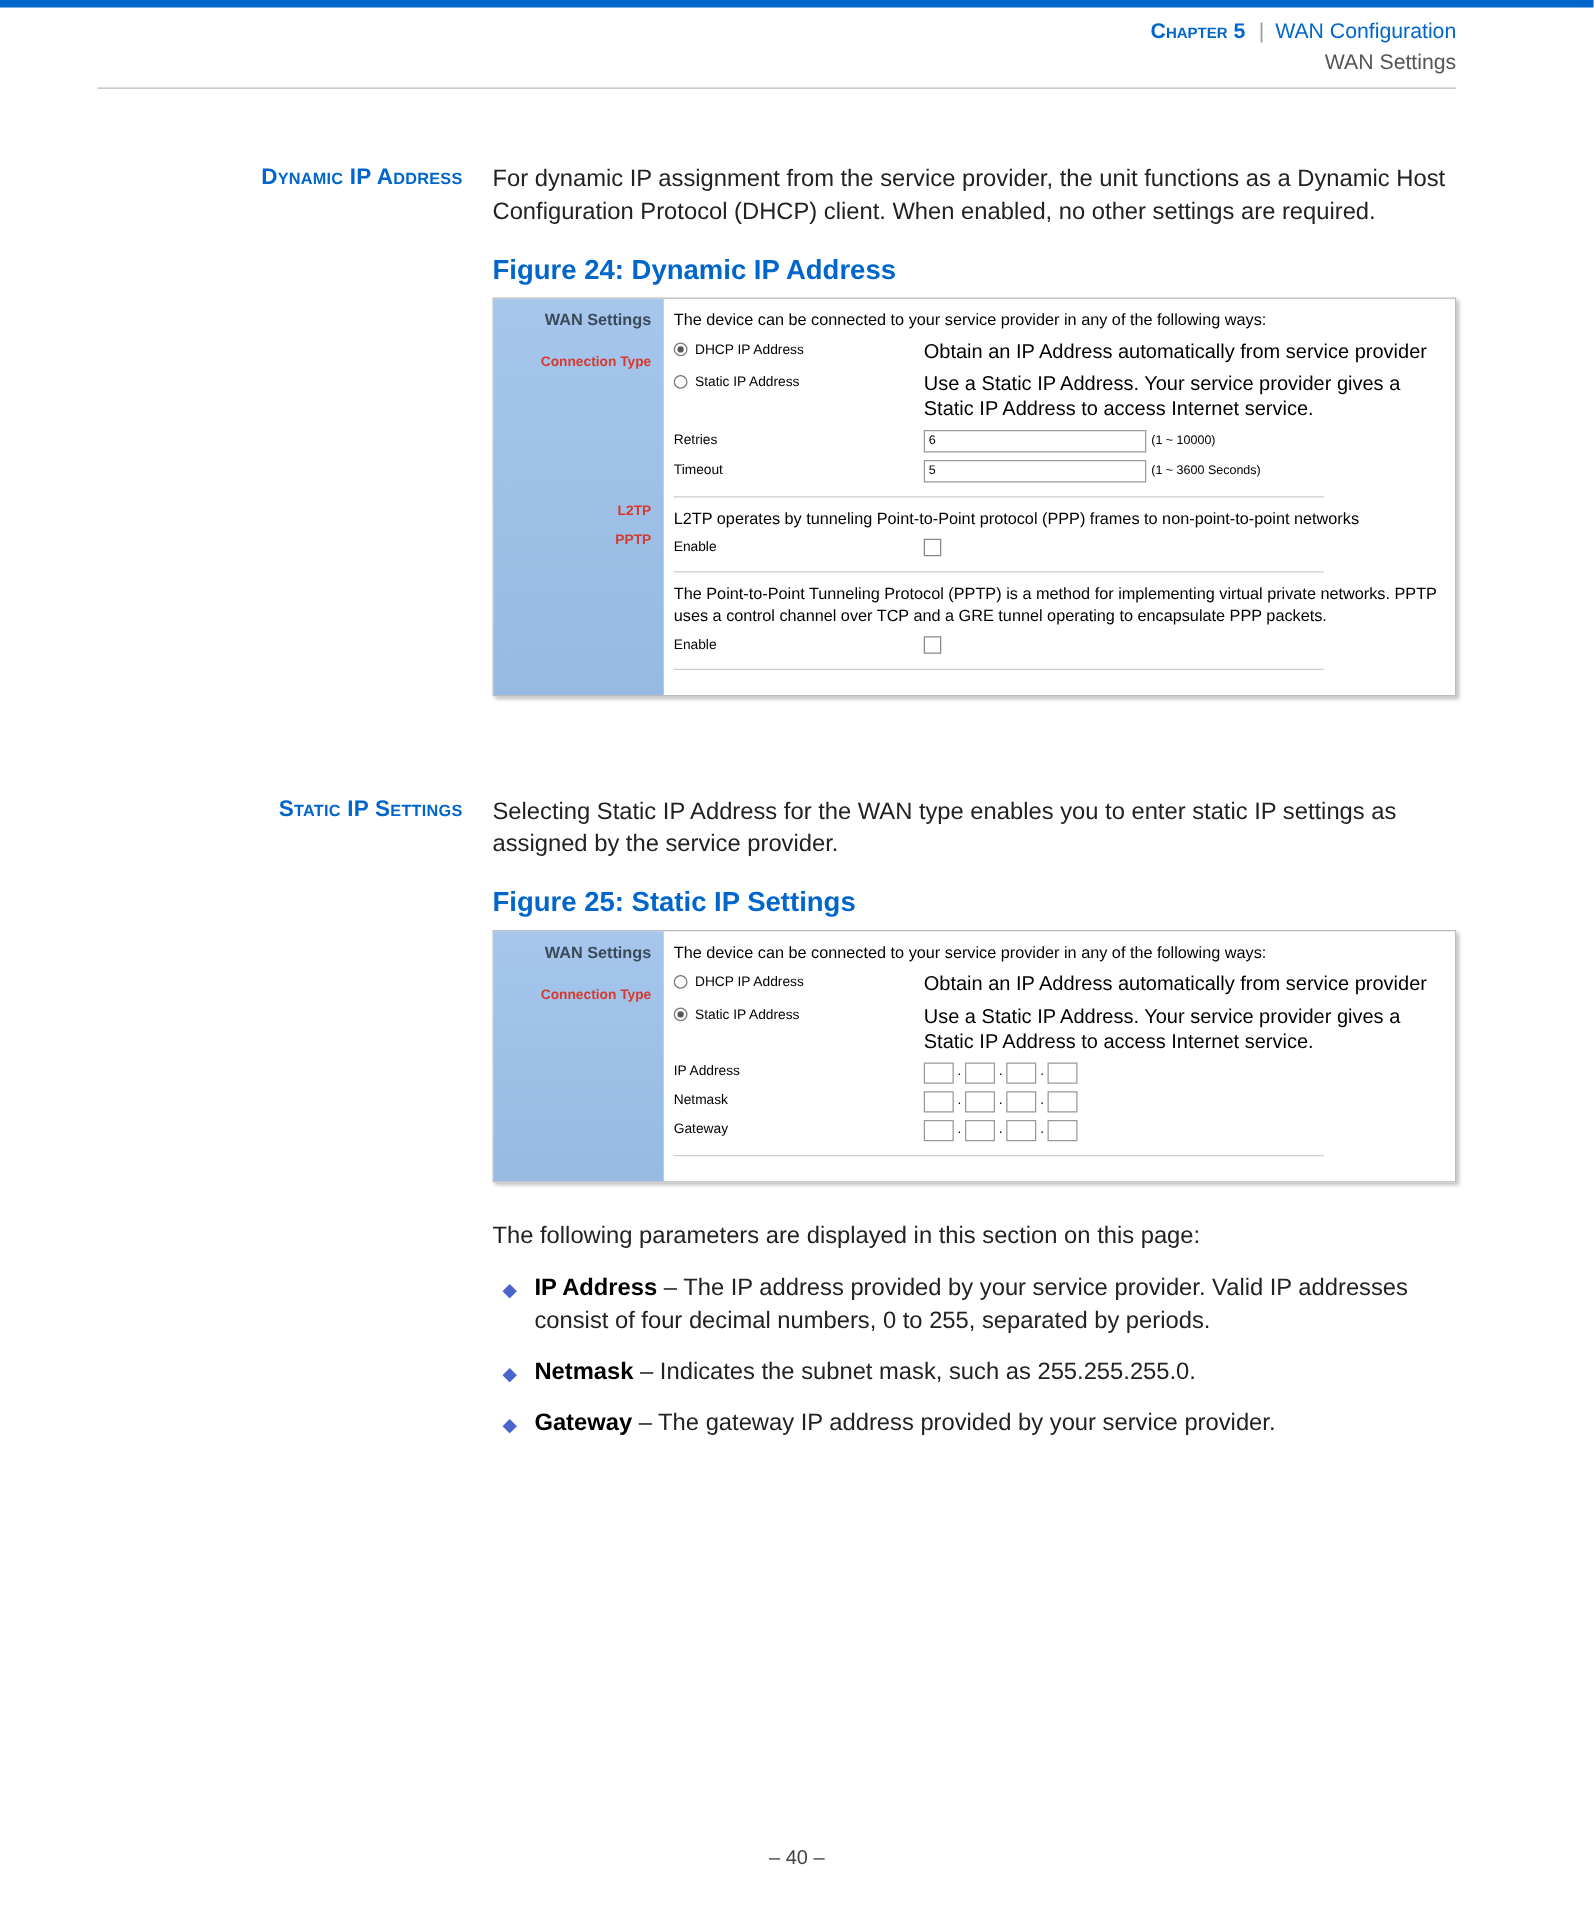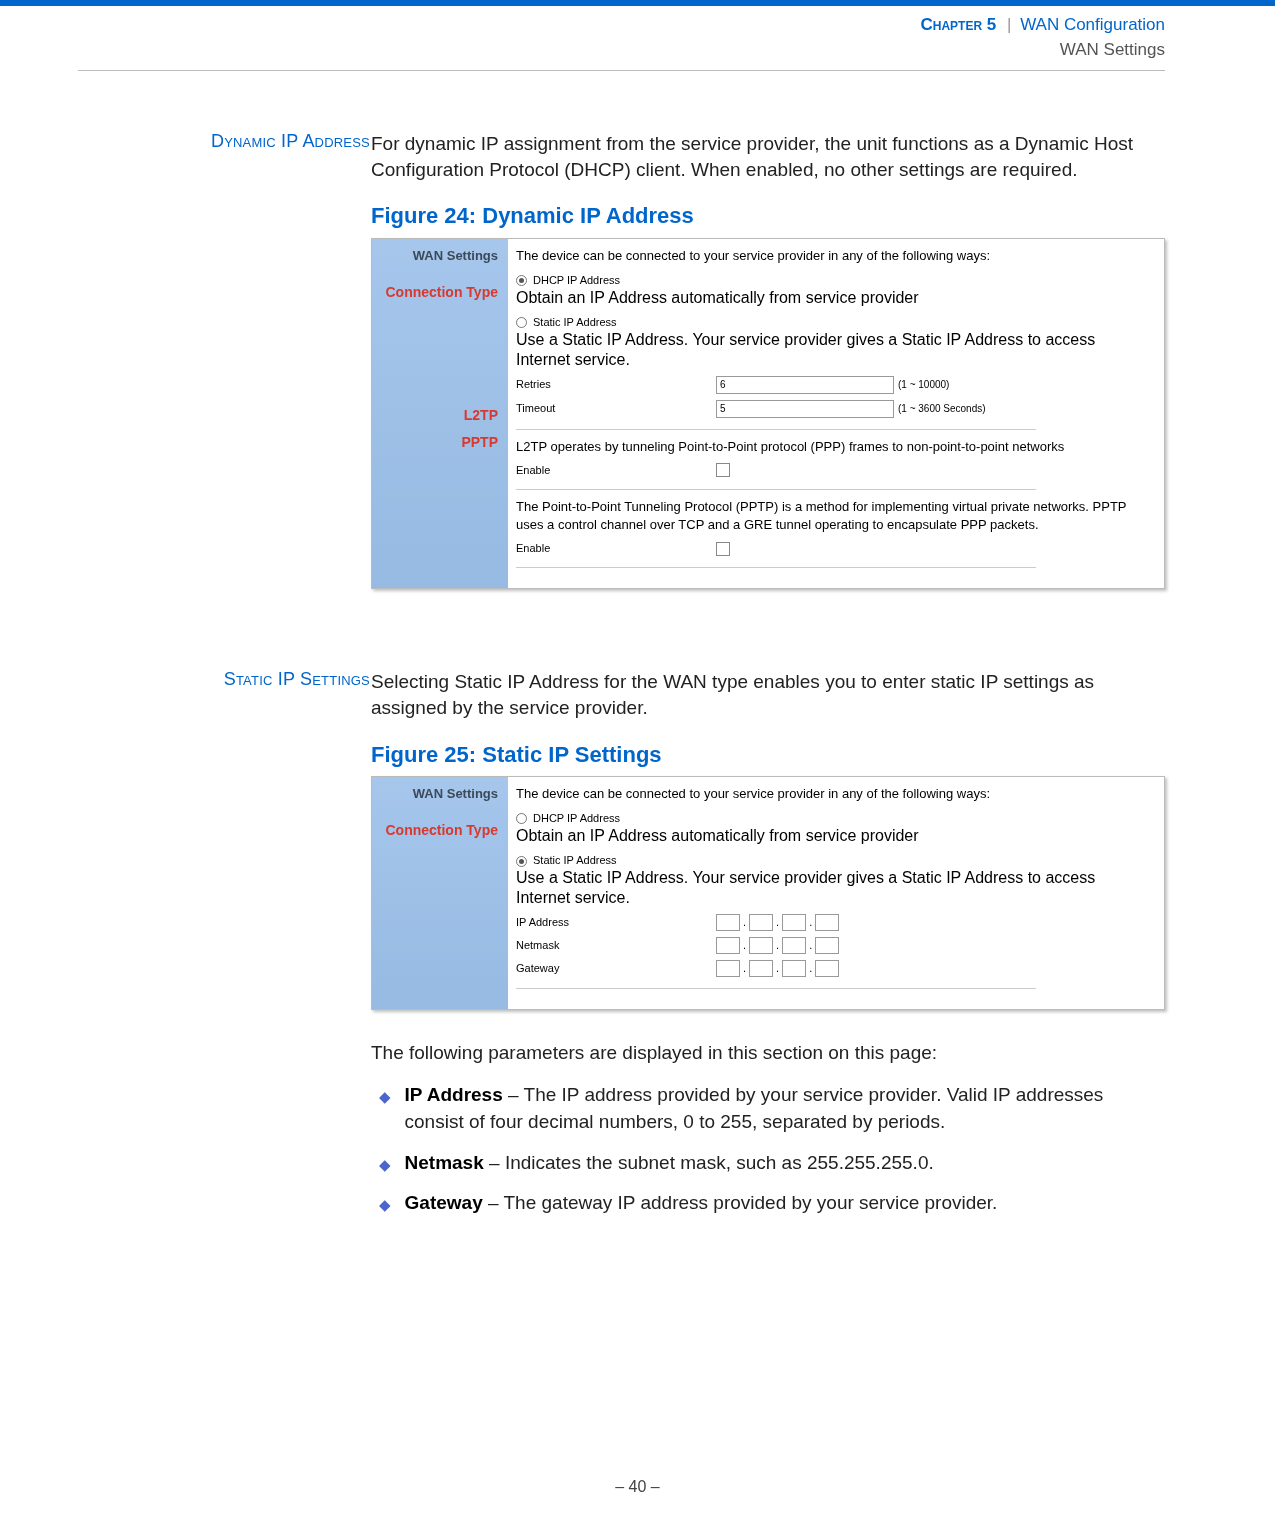--- a/index.html
+++ b/index.html
@@ -46,23 +46,23 @@
     .content {
       padding: 60px 110px 0 120px;
     }
     .section-row {
       display: flex;
       margin-bottom: 80px;
     }
     .sidehead {
       flex: 0 0 250px;
       text-align: right;
-      padding-right: 1px;
+      padding-right: 24px;
       color: #0066cc;
-      font-weight: normal;
+      font-weight: bold;
       font-size: 18px;
       font-variant: small-caps;
       letter-spacing: 0.2px;
     }
     .body-col { flex: 1; font-size: 19px; color: #222; line-height:1.38; }
     .fig-caption {
       color: #0066cc;
       font-weight: bold;
       font-size: 22px;
       margin: 18px 0 6px 0;
@@ -81,31 +81,31 @@
       padding: 4px 6px 30px 0;
       text-align: right;
     }
     .ss-title {
       font-size: 13px;
       font-weight: bold;
       color: #3b4a5a;
       padding: 4px 4px 12px 0;
     }
     .ss-side-item {
-      font-size: 14px;
+      font-size: 11px;
       font-weight: bold;
       padding: 6px 4px 2px 0;
     }
     .ss-right {
       flex: 1;
       padding: 6px 12px 14px 8px;
       color: #000;
     }
     .ss-intro { font-size: 13px; padding: 2px 0 4px 0; color: #000;}
-    .ss-row { display:flex; padding: 3px 0; align-items:flex-start;flex-direction:column; }
+    .ss-row { display:flex; padding: 3px 0; align-items:flex-start; }
     .ss-lbl { width: 200px; padding-top:1px;}
     .ss-desc { flex:1; font-size: 16px; line-height:1.25;}
     .radio { display:inline-block; width:11px; height:11px; border:1px solid #777; border-radius:50%; vertical-align:middle; margin-right:6px; box-sizing:border-box; background:#fff;}
     .radio.selected::after { content:""; display:block; width:5px;height:5px;background:#555;border-radius:50%; margin:2px 0 0 2px;}
     .field-row { display:flex; align-items:center; padding: 3px 0;}
     .field-lbl { width:200px;}
     .inp { width: 170px; height:16px; border:1px solid #999; font-size:10px; padding:0 3px;}
     .hint { font-size:10px; margin-left:4px;}
     .ss-divider { border-top:1px solid #ccc; margin: 8px 0 6px 0; width: 520px;}
     .ck { display:inline-block; width:12px;height:12px;border:1px solid #888; background:#fff;}

